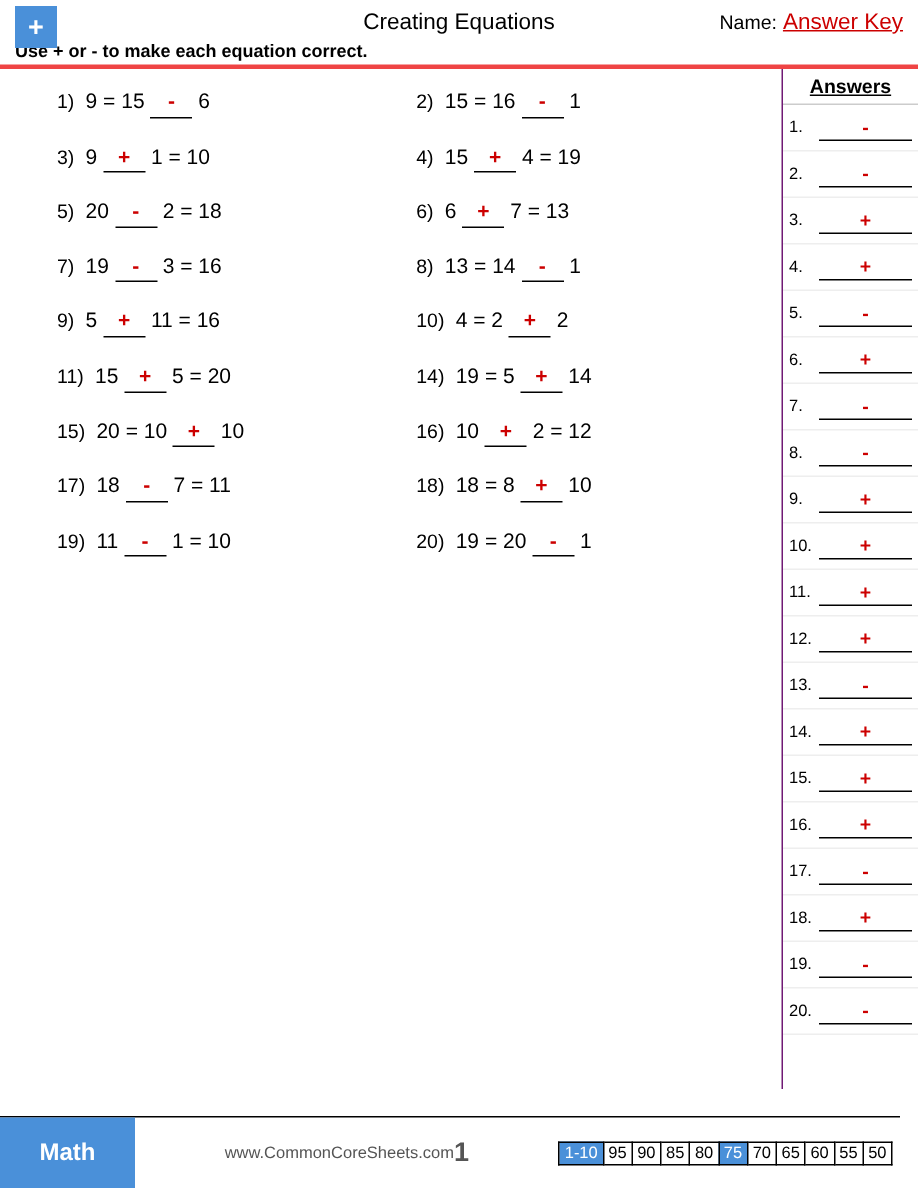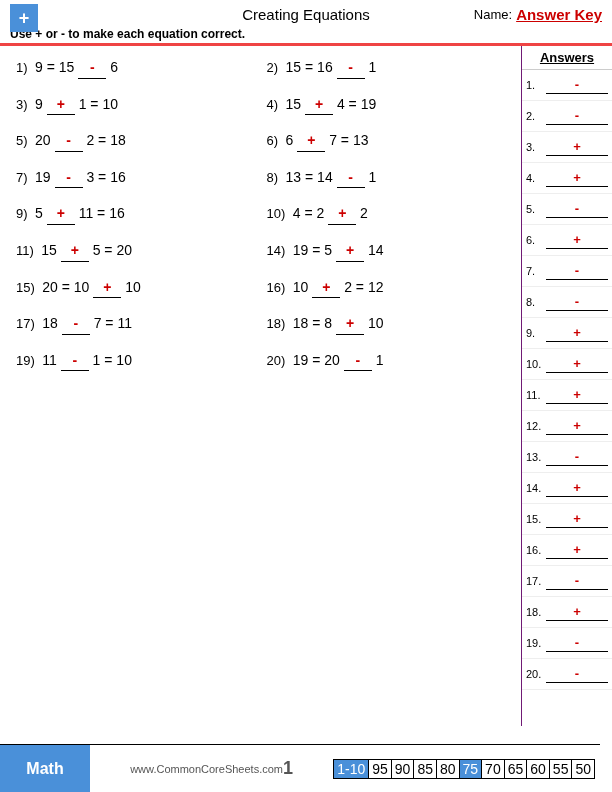--- a/index.html
+++ b/index.html
@@ -44,21 +44,21 @@
       position: absolute;
       right: 10px;
       top: 6px;
       font-size: 13px;
       display: flex;
       align-items: center;
       gap: 4px;
     }
     .answer-key-text {
       font-size: 15px;
-      font-weight: bold;
+      font-weight: normal;
       color: #cc0000;
       text-decoration: underline;
     }
 
     
     .instructions {
       padding: 2px 10px 2px 10px;
       font-size: 12px;
       font-weight: bold;
       border-bottom: 3px solid #ef4444;
@@ -73,20 +73,21 @@
     
     .problems-area {
       flex: 1;
       padding: 4px 10px;
     }
 
     .problems-grid {
       display: grid;
       grid-template-columns: 1fr 1fr;
       gap: 0px;
+      margin-left: 22px;
     }
 
     .problem {
       padding: 8px 6px;
       font-size: 14px;
       line-height: 1.4;
     }
 
     .problem-number {
       font-size: 13px;
@@ -187,21 +188,21 @@
     .footer-right {
       display: flex;
       flex-direction: column;
       font-size: 9px;
       justify-content: center;
       padding-right: 5px;
     }
 
     .score-table {
       border-collapse: collapse;
-      font-size: 14px;
+      font-size: 11px;
     }
     .score-table td {
       border: 1px solid #000;
       padding: 1px 3px;
       text-align: center;
     }
     .score-table .blue-bg {
       background: #4a90d9;
       color: white;
     }

